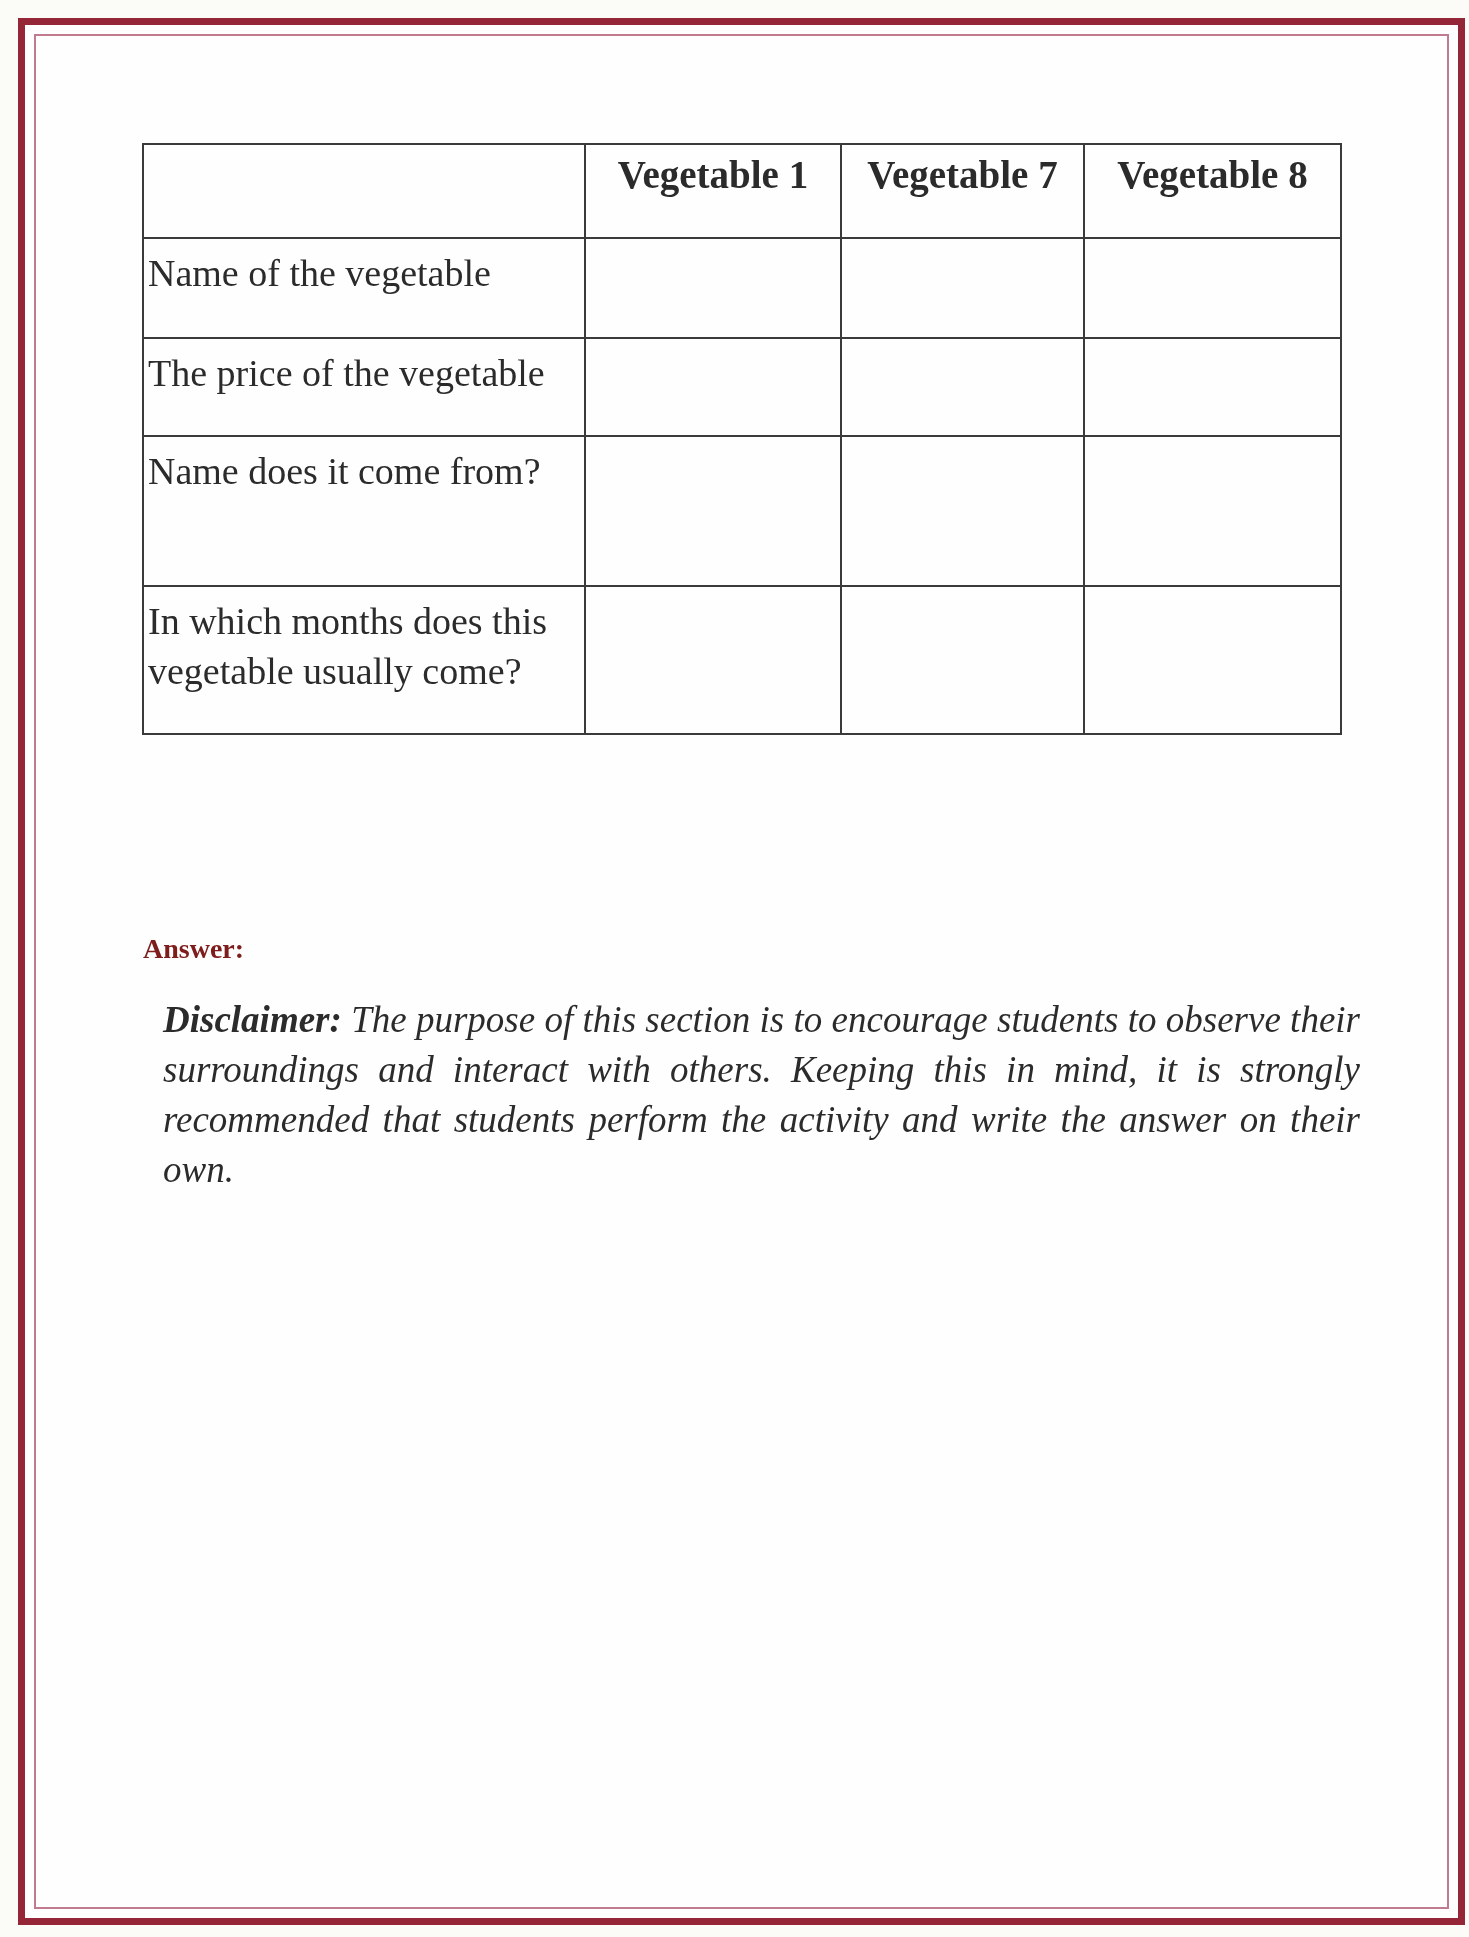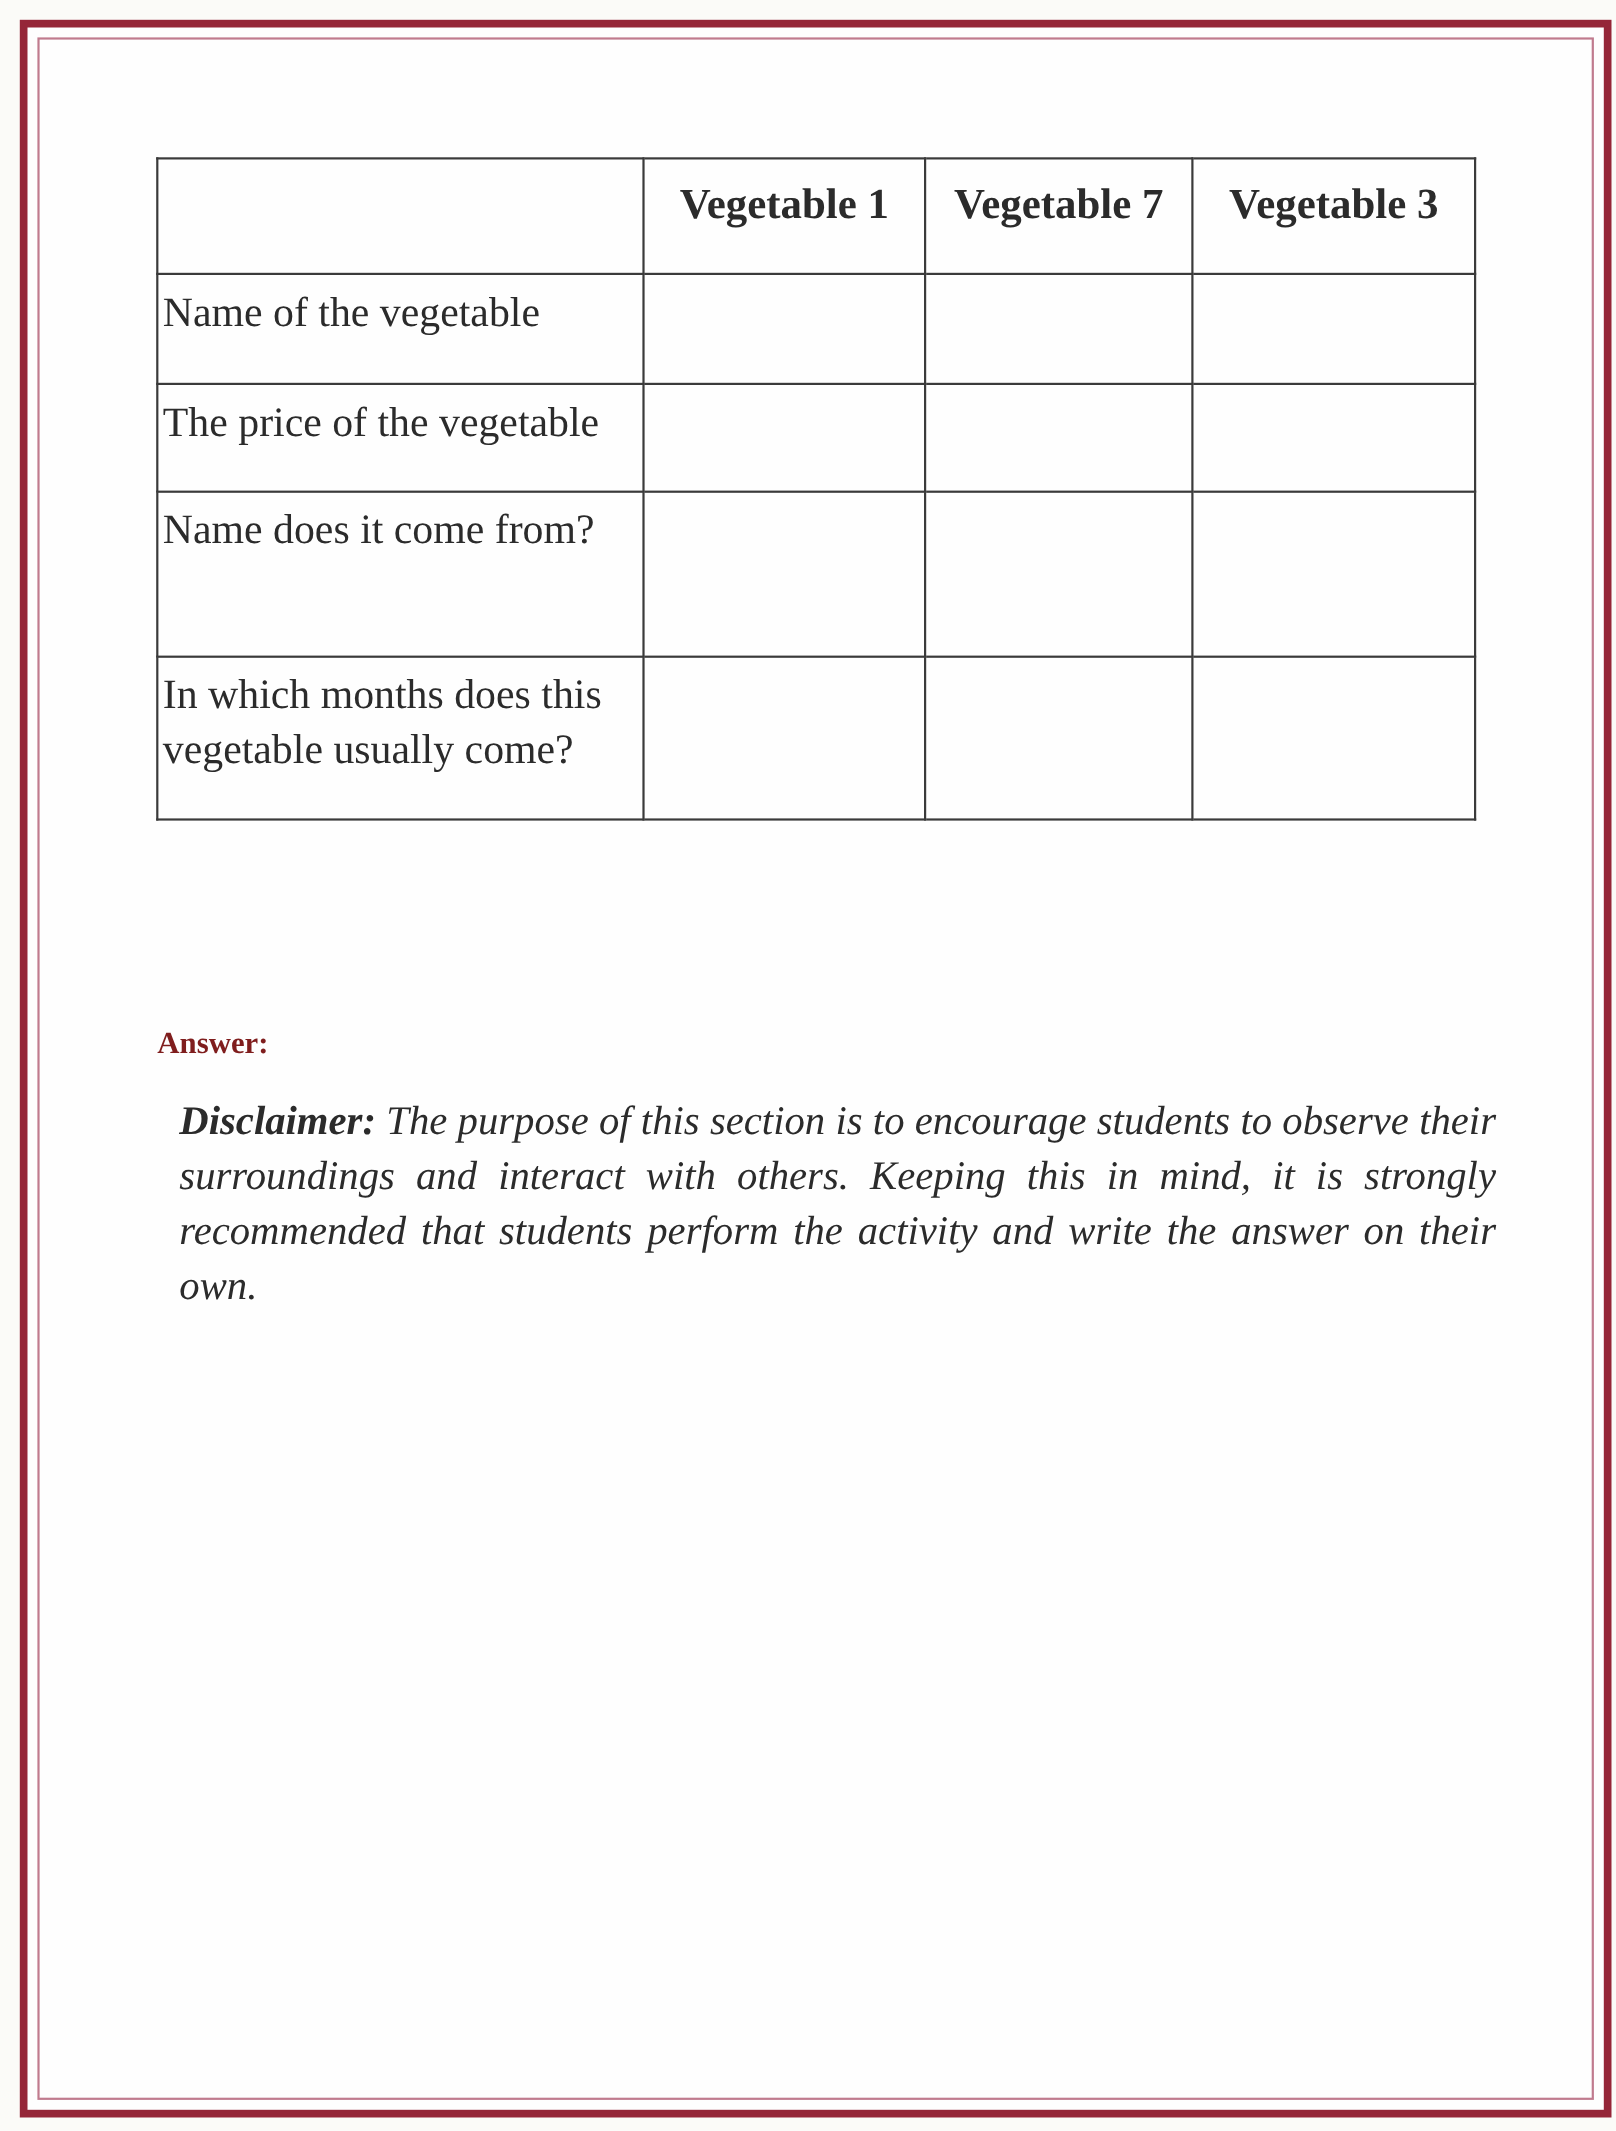--- a/index.html
+++ b/index.html
@@ -36,21 +36,21 @@
     vertical-align: top;
     padding: 0;
     font-size: 38px;
     line-height: 50px;
     color: #2b2b2b;
   }
   table.survey th {
     font-weight: bold;
     text-align: center;
     font-size: 39px;
-    padding-top: 16px;
+    padding-top: 5px;
     height: 87px;
   }
   table.survey td.label {
     padding: 9px 2px 0 4px;
     text-align: left;
     font-weight: normal;
   }
   tr.r1 td { height: 89px; }
   tr.r2 td { height: 87px; }
   tr.r3 td { height: 139px; }
@@ -83,21 +83,21 @@
       <col style="width:442px">
       <col style="width:256px">
       <col style="width:243px">
       <col style="width:257px">
     </colgroup>
     <tbody>
         <tr class="r0">
       <th></th>
       <th>Vegetable 1</th>
       <th>Vegetable 7</th>
-      <th>Vegetable 3</th>
+      <th>Vegetable 8</th>
     </tr>
     <tr class="r1">
       <td class="label">Name of the vegetable</td>
       <td></td>
       <td></td>
       <td></td>
     </tr>
     <tr class="r2">
       <td class="label">The price of the vegetable</td>
       <td></td>

